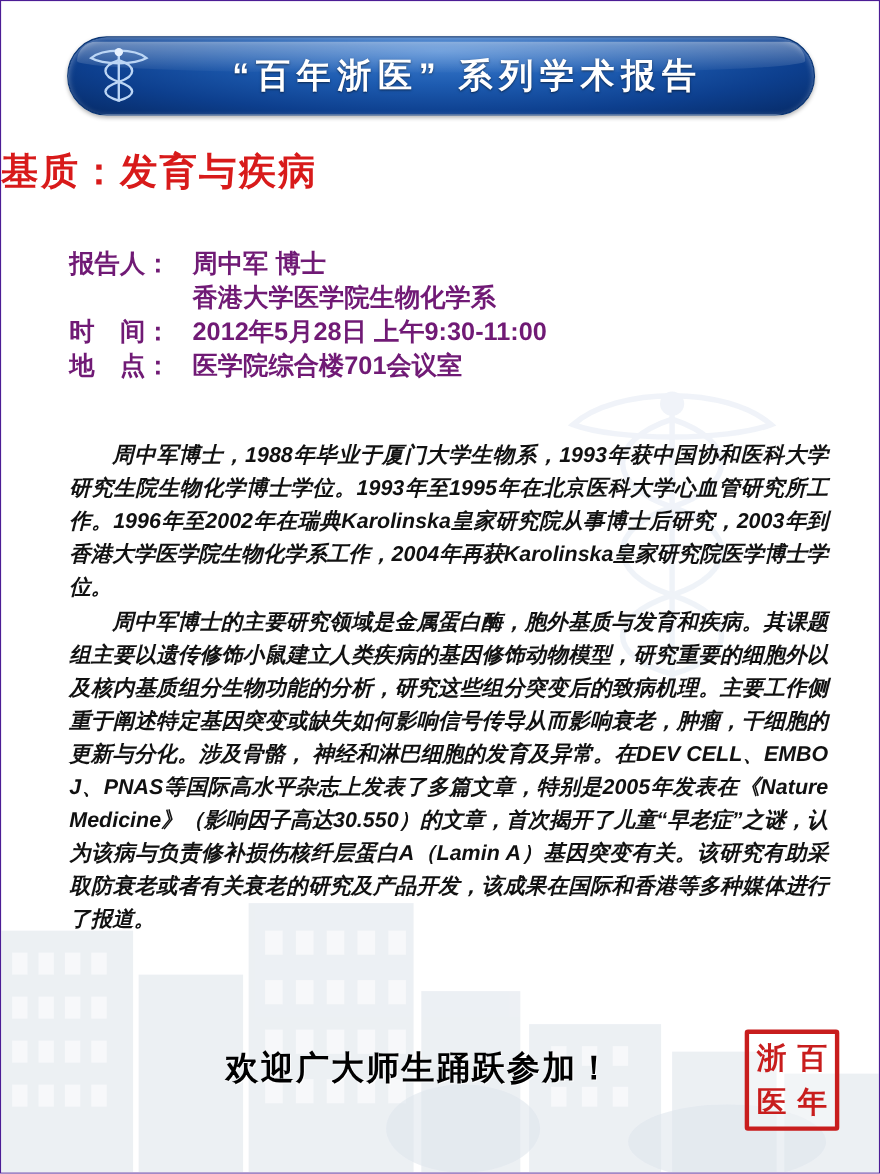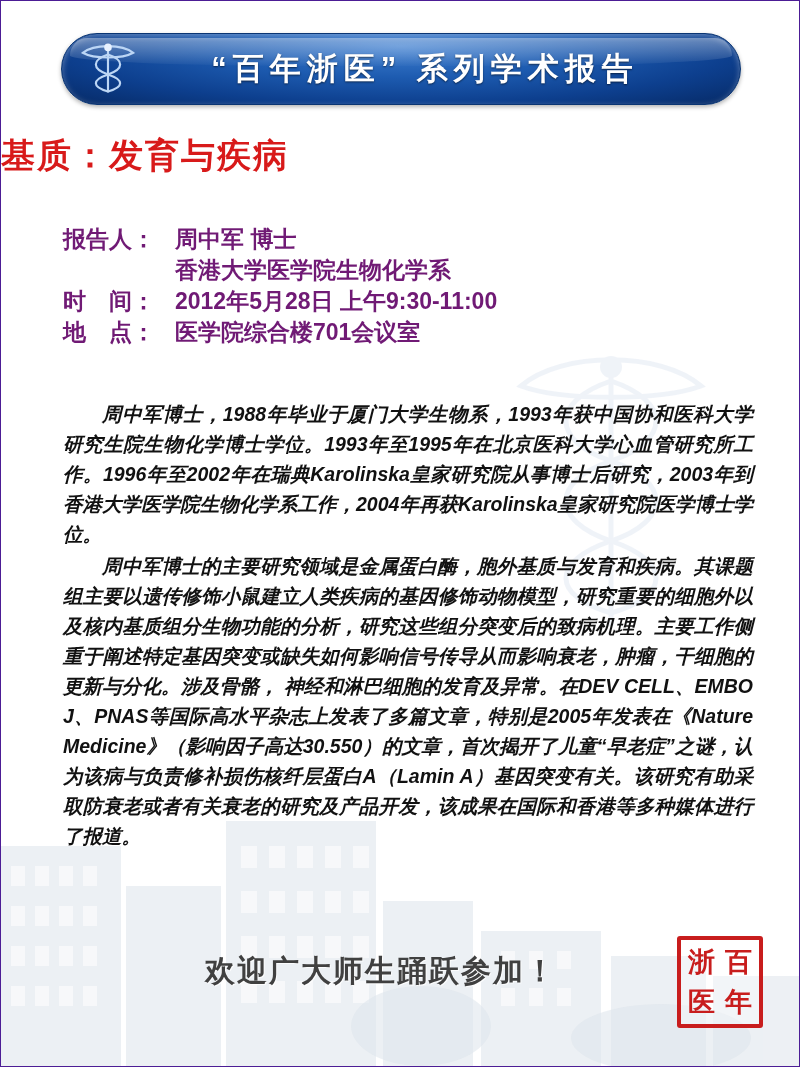--- a/index.html
+++ b/index.html
@@ -123,21 +123,21 @@
   .body-text p { margin: 0 0 2px 0; text-indent: 2em; }
 
   
   .slogan {
     position: absolute;
     left: 150px; top: 950px;
     width: 460px;
     text-align: center;
     font-size: 30px;
     font-weight: bold;
-    color: #404040;
+    color: #000000;
     letter-spacing: 2px;
     text-shadow: 1px 1px 0 rgba(255,255,255,0.8);
   }
 
   
   .seal {
     position: absolute;
     right: 36px; bottom: 38px;
     width: 86px; height: 92px;
     border: 4px solid #c81d1d;

